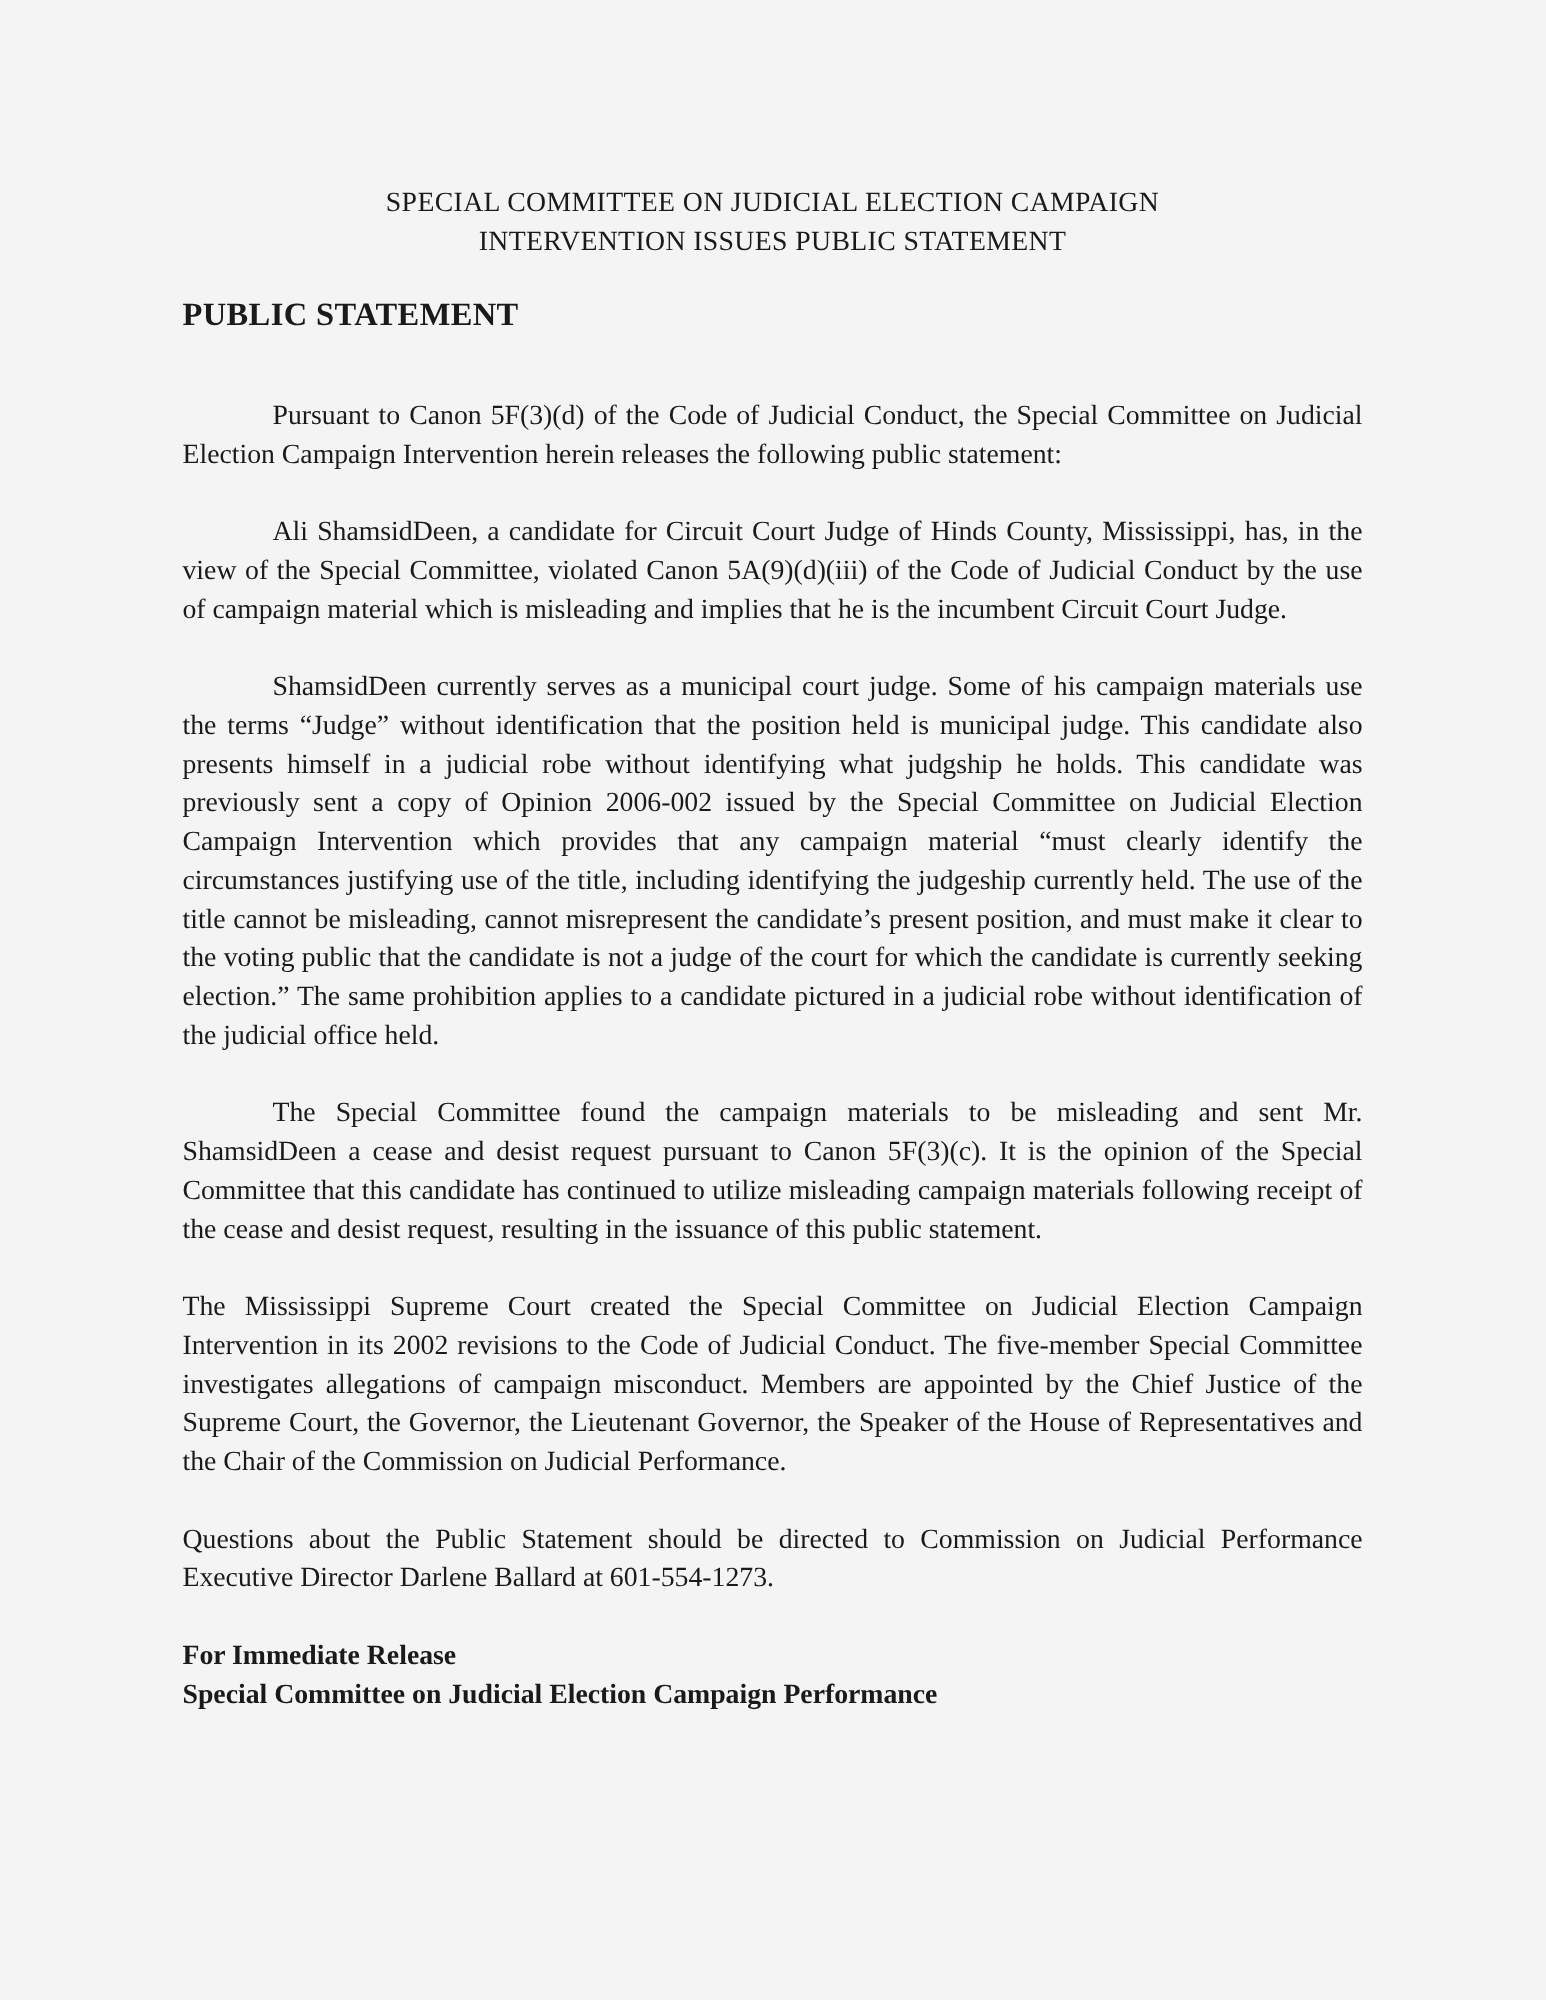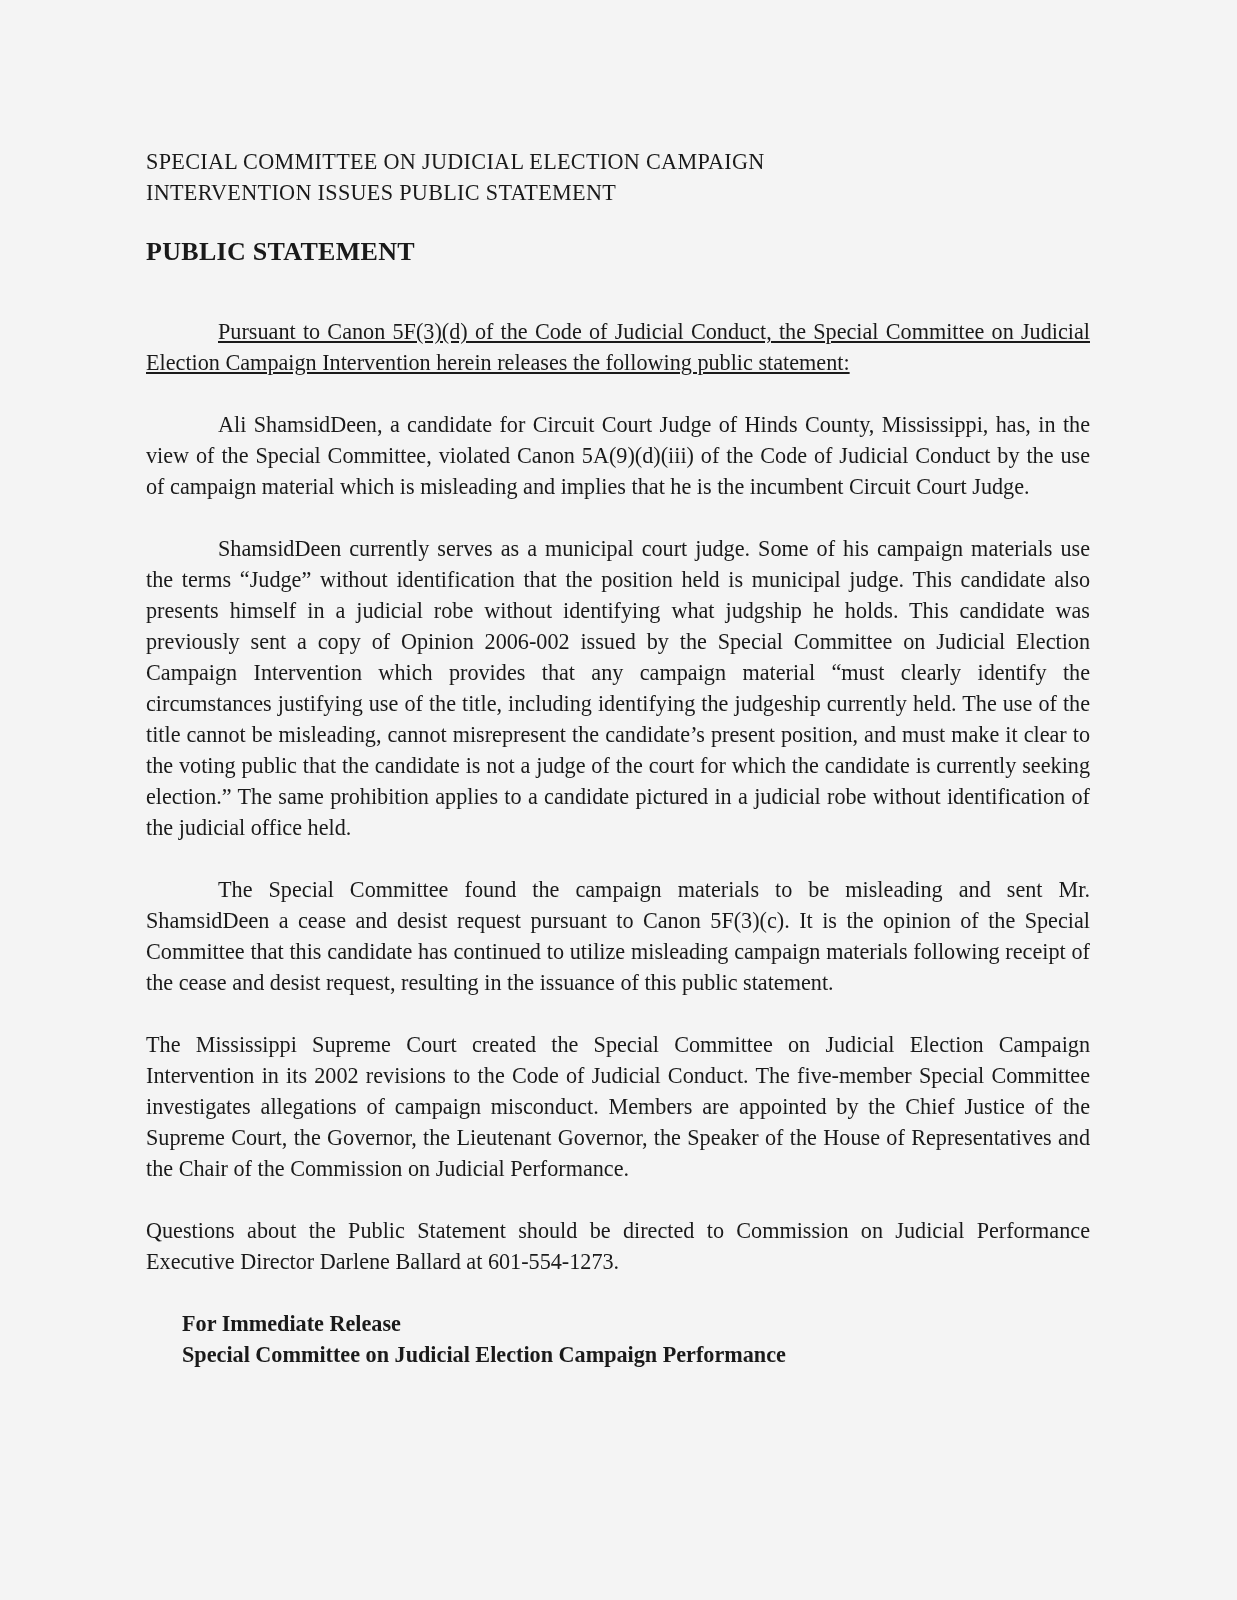--- a/index.html
+++ b/index.html
@@ -7,30 +7,30 @@
     width: 1237px; height: 1600px; overflow: hidden;
     background: #f4f4f4;
     font-family: "Liberation Serif", "DejaVu Serif", serif;
     color: #1a1a1a;
   }
   .page {
     position: absolute; left: 146px; top: 146px; width: 944px;
     font-size: 22.2px; line-height: 31px;
   }
   .title {
-    margin: 0; font-weight: normal; font-size: 22.2px;
+    text-align: center; margin: 0; font-weight: normal; font-size: 22.2px;
     line-height: 31px; letter-spacing: 0.3px;
   }
   .heading { margin: 28px 0 16px 0; font-size: 26px; line-height: 31px; font-weight: bold; letter-spacing: 0.3px; }
   p { margin: 0; text-align: justify; text-align-last: left; }
   .indent { text-indent: 72px; }
   .gap { margin-top: 31px; }
-  .p1 { margin-top: 49px; text-decoration: underline; }
+  .p1 { margin-top: 49px; }
   .bold { font-weight: bold; text-align: left; }
-  .footer { margin-top: 31px; margin-left: 36px; }
+  .footer { margin-top: 31px; }
 </style>
 </head>
 <body>
 
 <div class="page">
   <h1 class="title">
     <span>SPECIAL COMMITTEE ON JUDICIAL ELECTION CAMPAIGN</span><br>
     <span>INTERVENTION ISSUES PUBLIC STATEMENT</span>
   </h1>
 

